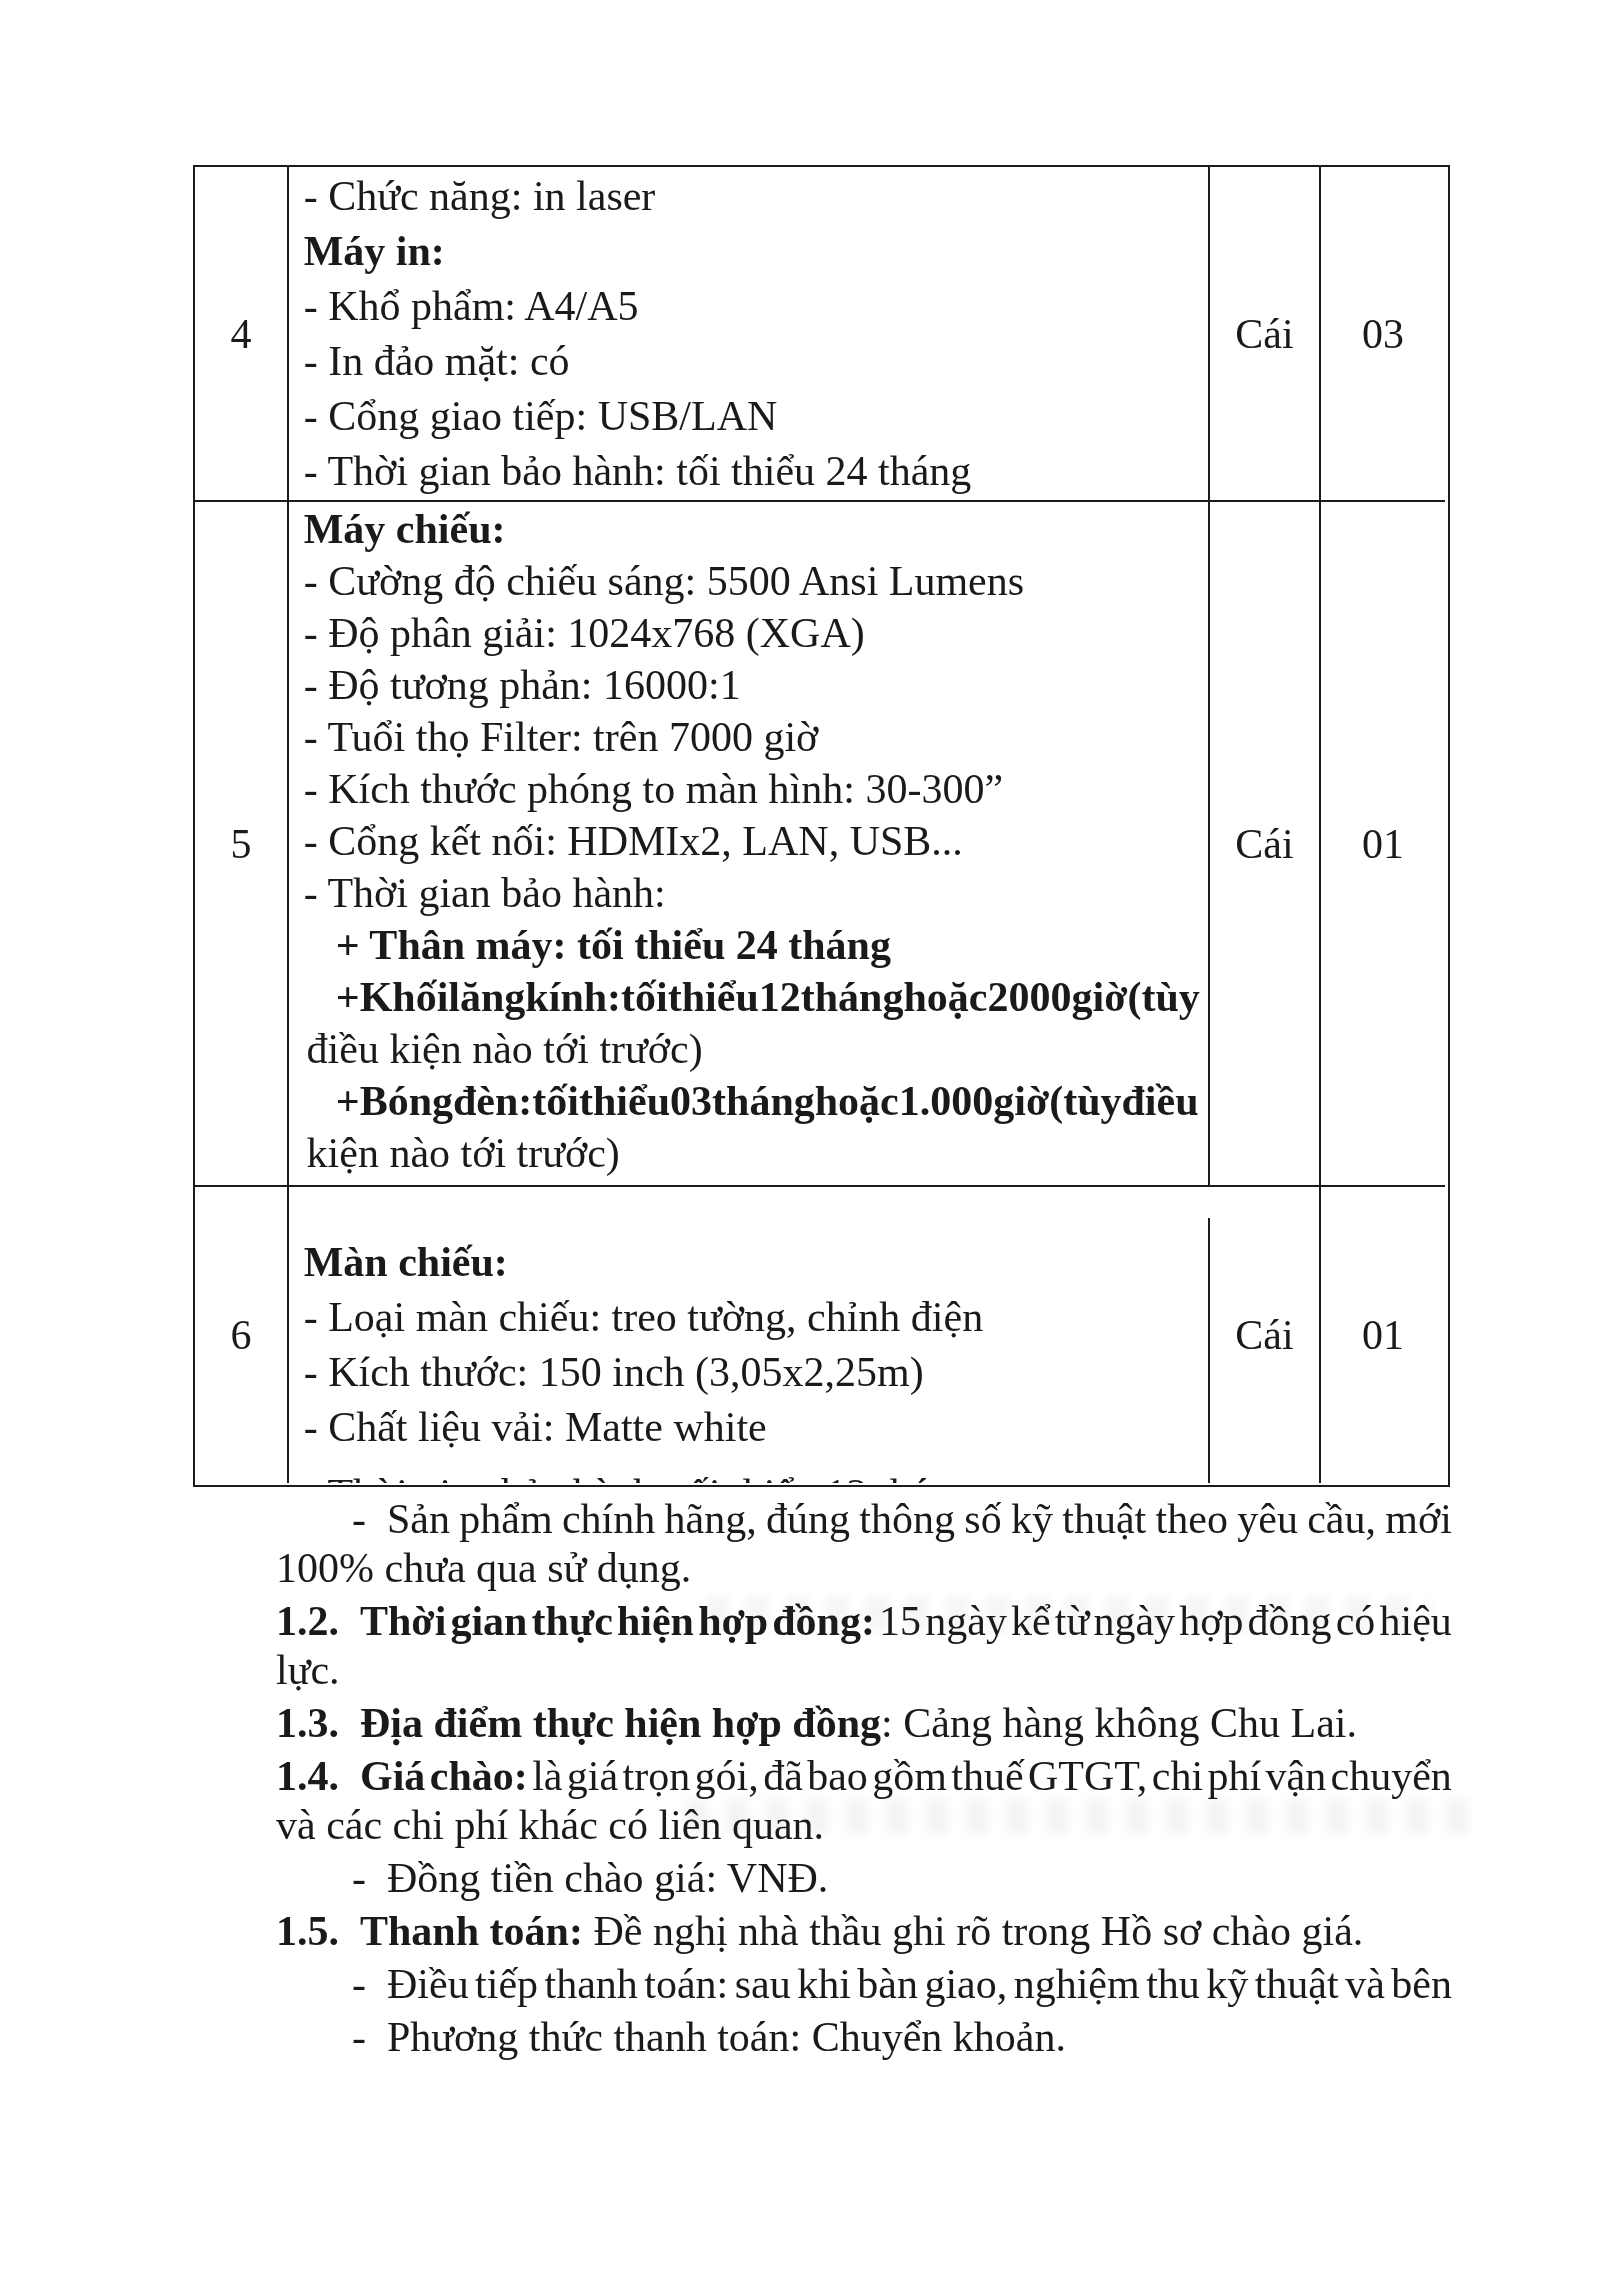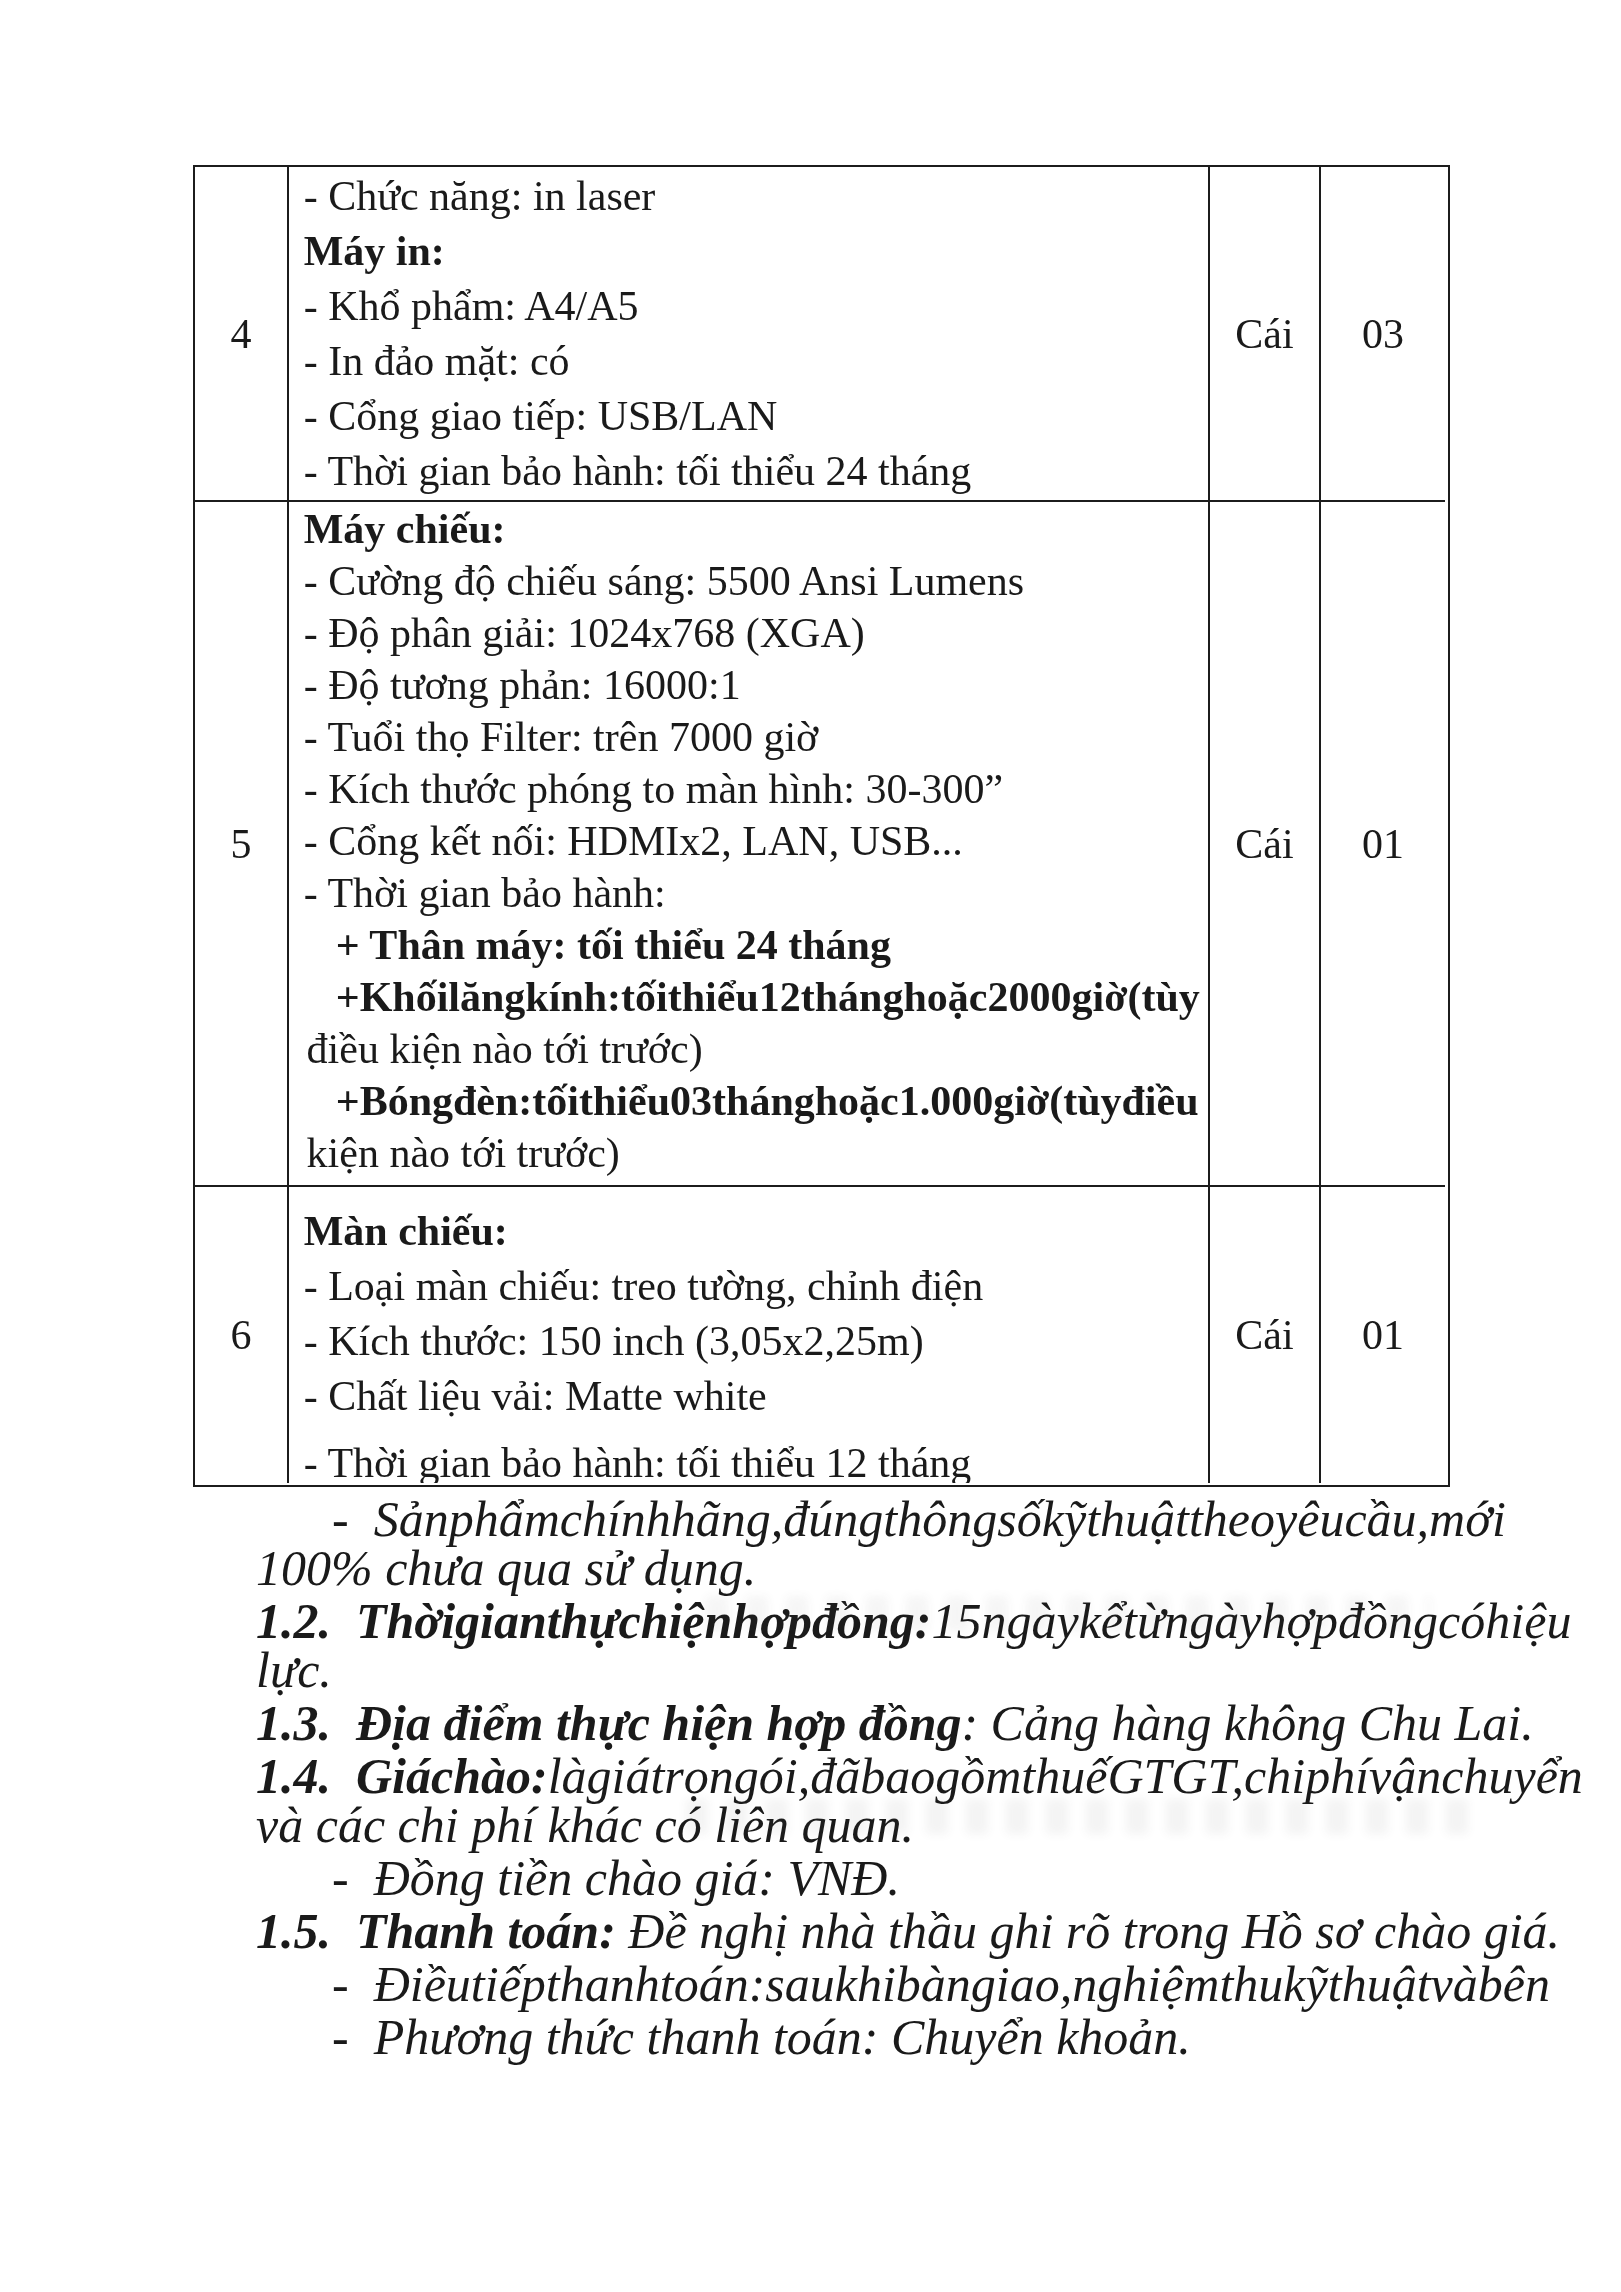--- a/index.html
+++ b/index.html
@@ -29,33 +29,33 @@
   }
   .cell.last-col{border-right:none;}
   .cell.last-row{border-bottom:none;}
   .cell-num,.cell-mid{
     display:flex;align-items:center;justify-content:center;
     font-size:42px;
   }
   .cell-desc{font-size:42px;padding:2px 11.8px 0 14.7px;}
   .cell-desc.r4{line-height:55px;}
   .cell-desc.r5{line-height:52px;padding-top:1px;}
-  .cell-desc.r6{line-height:55px;padding-top:17px;}
+  .cell-desc.r6{line-height:55px;padding-top:17px;margin-top:31px;}
   .line{white-space:nowrap;}
   .line.t{font-weight:700;}
   .line.p{padding-left:32px;font-weight:bold;}
   .line.c{padding-left:2.9px;}
   .line.gap{margin-top:11.8px;}
   
   .jflex{display:flex;justify-content:space-between;white-space:nowrap;}
   .jflex span{flex:0 0 auto;}
   
   #body-text{
-    position:absolute;left:256px;top:1495px;width:1176px;
-    font-size:50px;line-height:49px;font-style:italic;
+    position:absolute;left:276px;top:1495px;width:1176px;
+    font-size:42px;line-height:49px;
   }
   .para{margin:0;}
   .para + .para{margin-top:4px;}
   .bl{white-space:nowrap;}
   .bl.ind{padding-left:76px;}
   .bl b,.line b,.jflex .b{font-weight:700;}
   .jflex .b{font-weight:700;}
   
   .artifact{
     position:absolute;

